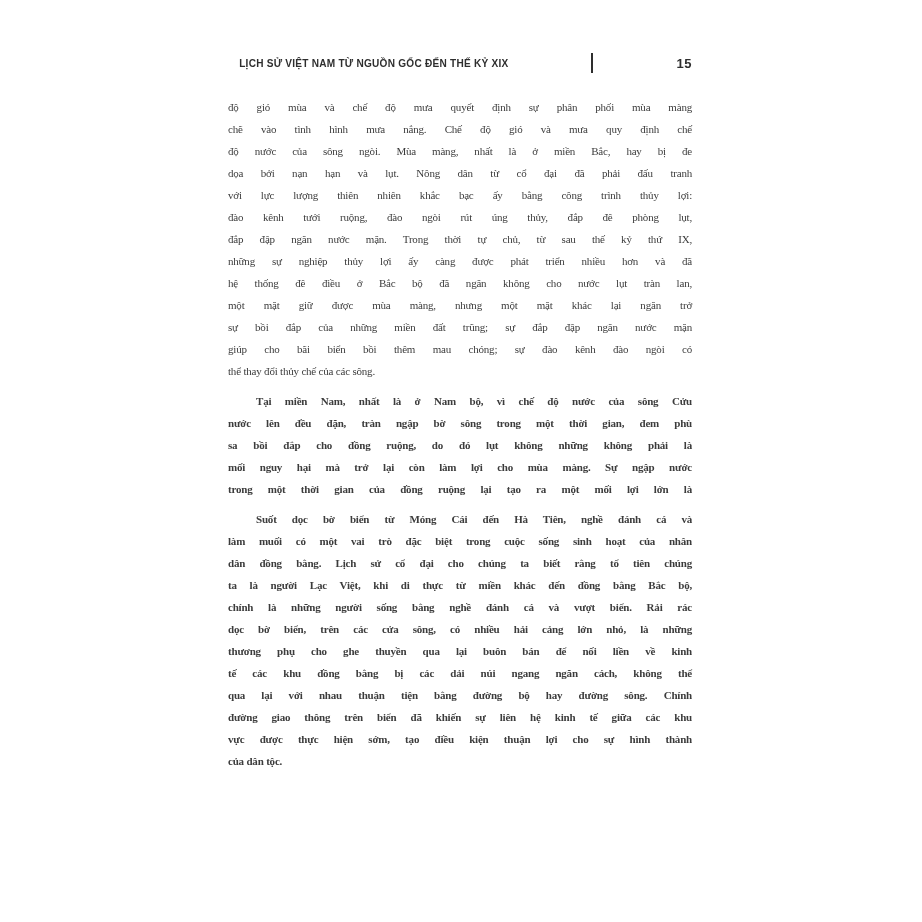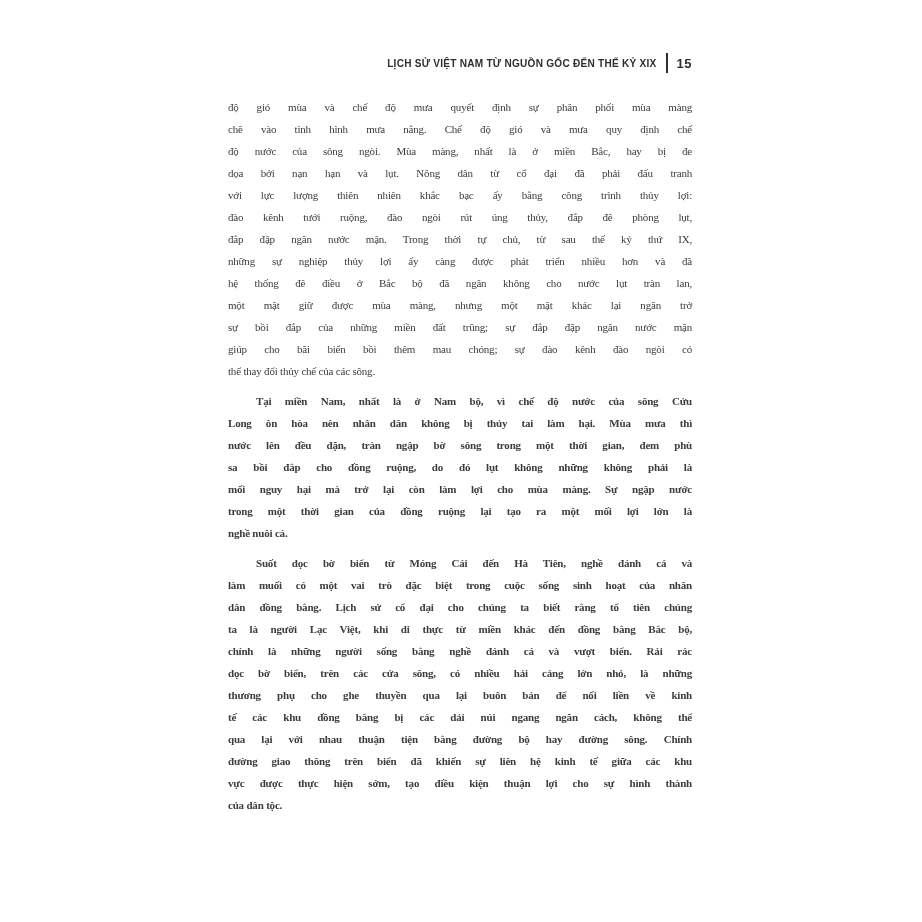--- a/index.html
+++ b/index.html
@@ -13,21 +13,21 @@
     font-family: "Liberation Serif", "DejaVu Serif", serif;
   }
   .content {
     position: absolute;
     left: 228px;
     top: 54px;
     width: 464px;
   }
   .running-header {
     display: flex;
-    justify-content: flex-end;
+    justify-content: space-between;
     align-items: center;
     gap: 9px;
     height: 18px;
     font-family: "Liberation Sans", "DejaVu Sans", sans-serif;
     font-weight: bold;
     font-size: 10.5px;
     letter-spacing: 0.25px;
     color: #2e2e2e;
     white-space: nowrap;
   }
@@ -82,26 +82,24 @@
         <div class="line">những sự nghiệp thủy lợi ấy càng được phát triển nhiều hơn và đã</div>
         <div class="line">hệ thống đê điều ở Bắc bộ đã ngăn không cho nước lụt tràn lan,</div>
         <div class="line">một mặt giữ được mùa màng, nhưng một mặt khác lại ngăn trở</div>
         <div class="line">sự bồi đắp của những miền đất trũng; sự đắp đập ngăn nước mặn</div>
         <div class="line">giúp cho bãi biển bồi thêm mau chóng; sự đào kênh đào ngòi có</div>
         <div class="line last">thể thay đổi thủy chế của các sông.</div>
       </div>
 
       <div class="para">
         <div class="line indent">Tại miền Nam, nhất là ở Nam bộ, vì chế độ nước của sông Cửu</div>
-        <div class="line">Long ôn hòa nên nhân dân không bị thủy tai làm hại. Mùa mưa thì</div>
         <div class="line">nước lên đều đặn, tràn ngập bờ sông trong một thời gian, đem phù</div>
         <div class="line">sa bồi đắp cho đồng ruộng, do đó lụt không những không phải là</div>
         <div class="line">mối nguy hại mà trở lại còn làm lợi cho mùa màng. Sự ngập nước</div>
         <div class="line">trong một thời gian của đồng ruộng lại tạo ra một mối lợi lớn là</div>
-        <div class="line last">nghề nuôi cá.</div>
       </div>
 
       <div class="para">
         <div class="line indent">Suốt dọc bờ biển từ Móng Cái đến Hà Tiên, nghề đánh cá và</div>
         <div class="line">làm muối có một vai trò đặc biệt trong cuộc sống sinh hoạt của nhân</div>
         <div class="line">dân đồng bằng. Lịch sử cổ đại cho chúng ta biết rằng tổ tiên chúng</div>
         <div class="line">ta là người Lạc Việt, khi di thực từ miền khác đến đồng bằng Bắc bộ,</div>
         <div class="line">chính là những người sống bằng nghề đánh cá và vượt biển. Rải rác</div>
         <div class="line">dọc bờ biển, trên các cửa sông, có nhiều hải cảng lớn nhỏ, là những</div>
         <div class="line">thương phụ cho ghe thuyền qua lại buôn bán để nối liền về kinh</div>

